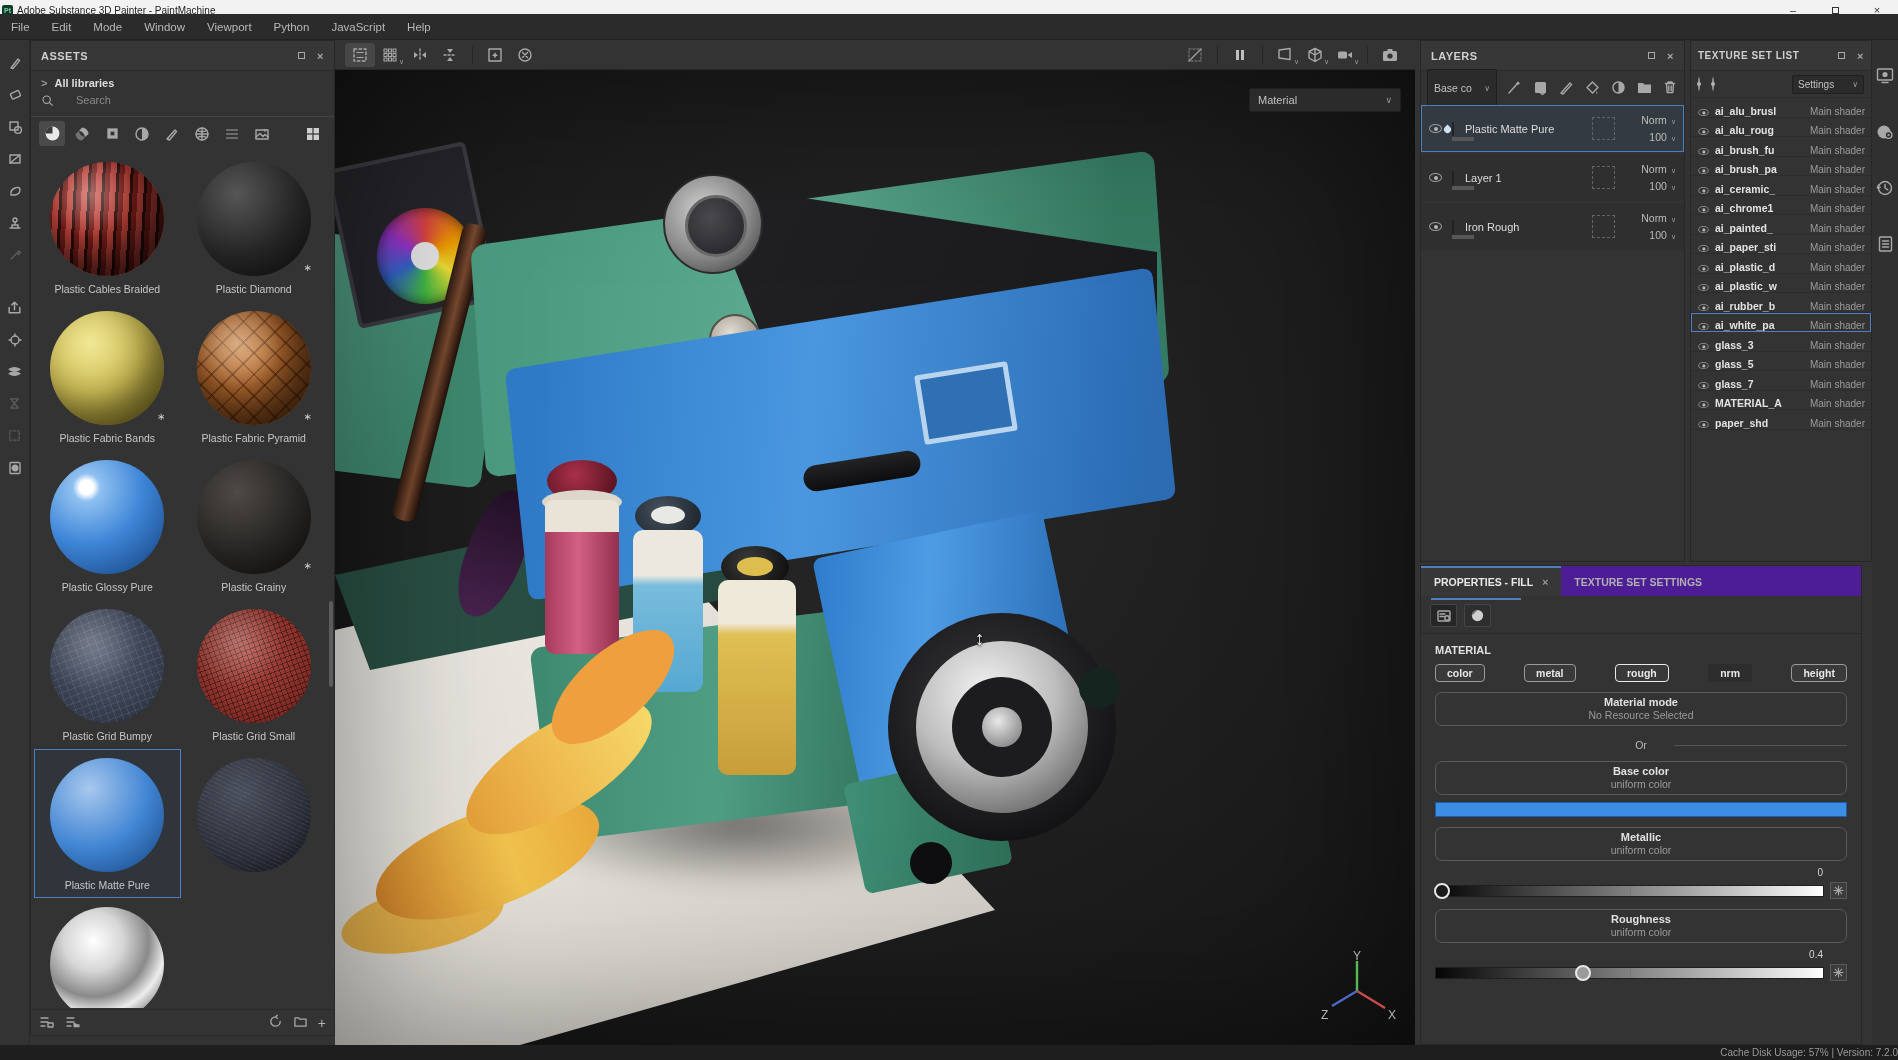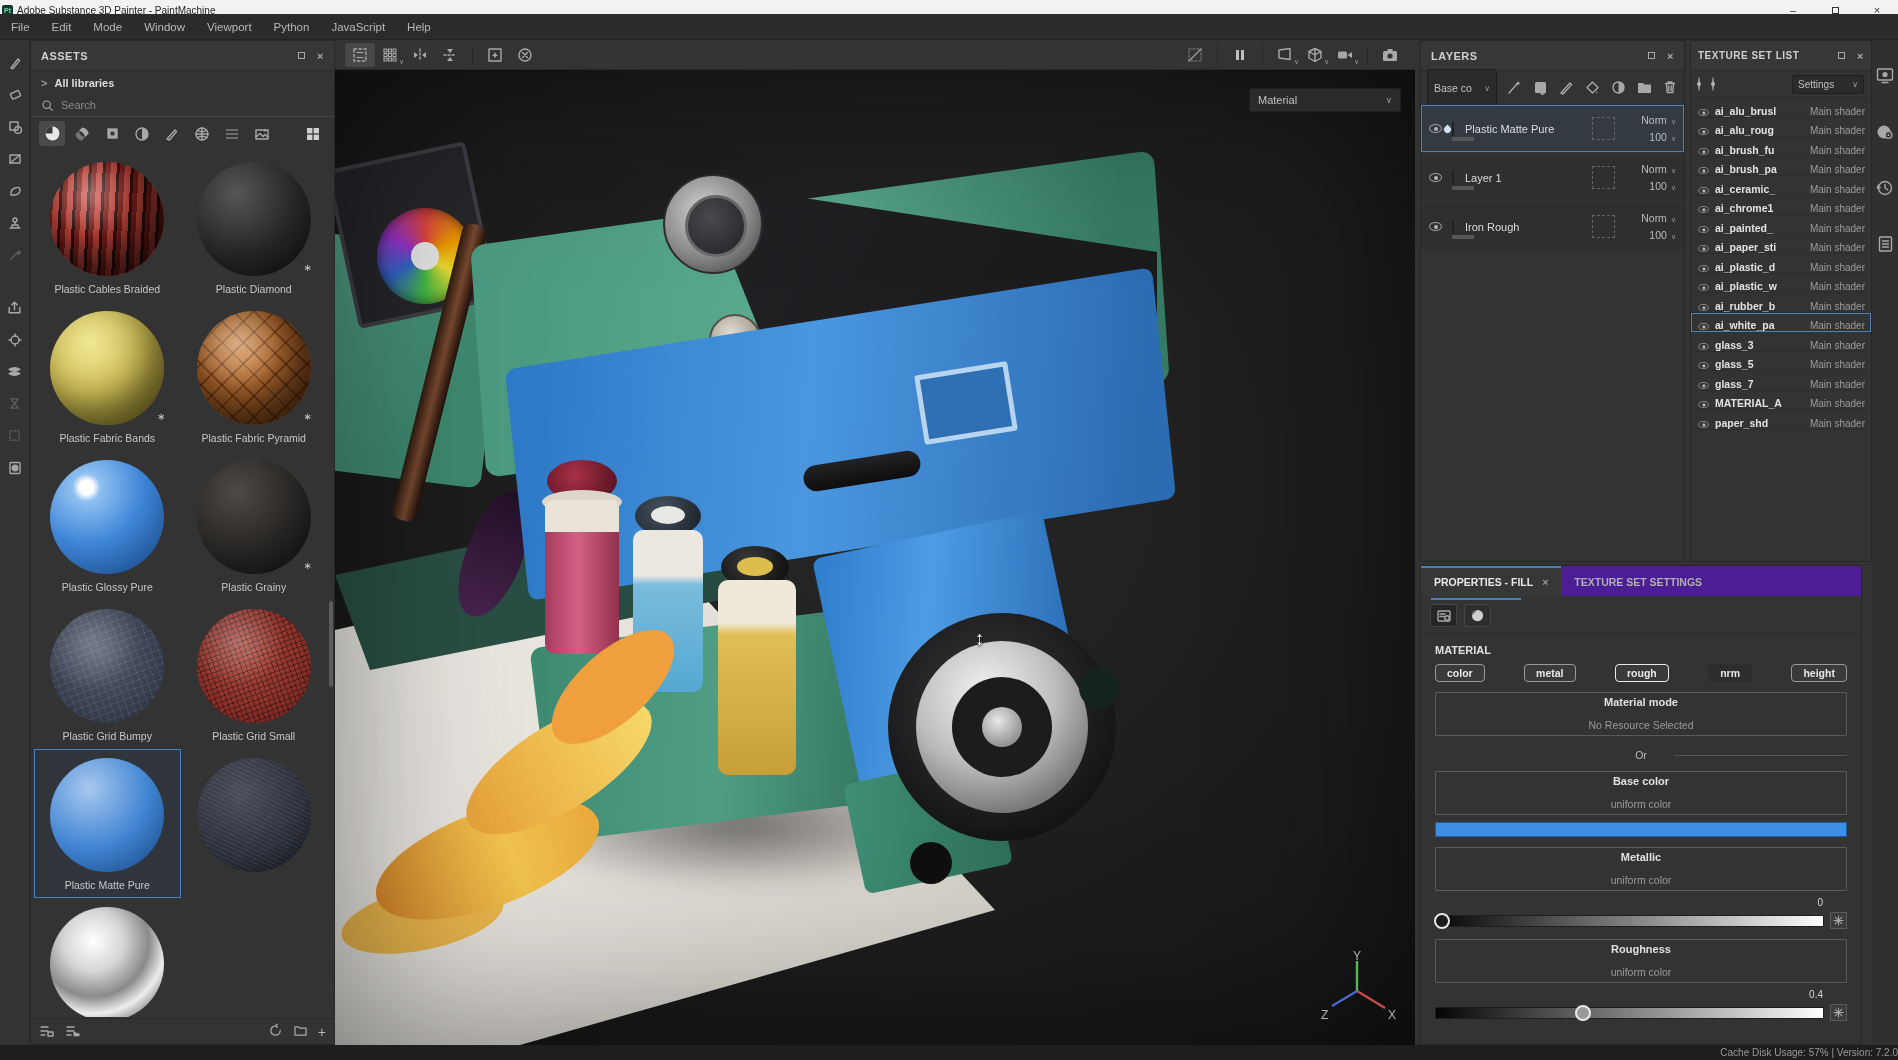--- a/index.html
+++ b/index.html
@@ -24,23 +24,23 @@
 .tsi{width:17px;height:17px;display:flex;align-items:center;justify-content:center}
 .svgi{stroke:#a8a8a8;fill:none;stroke-width:1.4;stroke-linecap:round;stroke-linejoin:round}
 .dim .svgi{stroke:#5d5d5d}
 .gap8{height:6px}
 
 .panel{position:absolute;background:#333;border:1px solid #272727}
 .phead{height:30px;display:flex;align-items:center;background:#373737;border-bottom:1px solid #2a2a2a;padding:0 10px;font-size:11px;font-weight:bold;color:#cfcfcf;letter-spacing:.5px}
 .phead .sp{flex:1}
 .wico{color:#a8a8a8;margin-left:12px;font-size:11px;display:flex;align-items:center}
 
-#assets{left:30px;top:0;width:305px;bottom:0}
+#assets{left:30px;top:0;width:305px;bottom:9px}
 .libraryrow{height:23px;display:flex;align-items:center;padding:0 10px;font-weight:bold;color:#ddd;gap:7px;font-size:11px}
-.searchrow{height:23px;display:flex;align-items:center;padding:0 10px;gap:7px;border-bottom:1px solid #444;margin:0 0 0 0}
+.searchrow{height:23px;display:flex;align-items:flex-start;padding:0 10px;gap:22px;border-bottom:1px solid #444;margin:0 0 0 0}
 .searchrow input{background:transparent;border:none;outline:none;color:#bbb;font-size:11px;width:200px;font-family:"Liberation Sans",sans-serif}
 .searchrow input::placeholder{color:#8a8a8a}
 .filterbar{height:33px;display:flex;align-items:center;padding:0 8px;gap:4px}
 .fbtn{width:26px;height:25px;display:flex;align-items:center;justify-content:center;border-radius:3px}
 .fbtn.sel{background:#4a4a4a}
 .fbtn:last-child{margin-left:auto}
 .mgrid{position:absolute;left:3px;right:7px;top:112px;bottom:27px;overflow:hidden;display:flex;flex-wrap:wrap;align-content:flex-start}
 .mcell{width:50%;height:149px;display:flex;flex-direction:column;align-items:center;padding-top:8px;position:relative;border:1px solid transparent}
 .mcell.selected{border-color:#4d80bf;background:#30353c}
 .sphere{width:114px;height:114px;border-radius:50%;position:relative;flex:none}
@@ -162,23 +162,23 @@
 .ptab .x{margin-left:9px;color:#999}
 .tabline{height:2px;width:90px;background:#4d80bf;margin:2px 0 0 10px}
 .propicons{display:flex;gap:7px;padding:4px 9px 6px;border-bottom:1px solid #2a2a2a}
 .pib{width:27px;height:23px;display:flex;align-items:center;justify-content:center;background:#2e2e2e;border:1px solid #454545;border-radius:2px}
 .pib.sel{background:#262626}
 .psection{font-weight:bold;font-size:11px;color:#e0e0e0;margin:10px 14px 2px}
 .chips{display:flex;justify-content:space-between;margin:8px 14px 4px}
 .chip{border:1px solid #9a9a9a;border-radius:4px;padding:2px 11px;font-size:10.5px;font-weight:bold;color:#e8e8e8;background:#3a3a3a}
 .chip.c-rough{border-color:#eaeaea}
 .chip.c-nrm{border-color:transparent;background:#2d2d2d}
-.pbox{border:1px solid #5a5a5a;border-radius:1px;text-align:center;padding:3px 0 4px;margin:10px 14px 0}
+.pbox{border:1px solid #5a5a5a;border-radius:7px;text-align:center;padding:3px 0 4px;margin:10px 14px 0}
 .pbox .t{font-weight:bold;font-size:11px;color:#e0e0e0}
-.pbox .s{font-size:10.5px;color:#9a9a9a;margin-top:11px}
+.pbox .s{font-size:10.5px;color:#9a9a9a;margin-top:1px}
 .ordiv{position:relative;text-align:center;margin:13px 14px 2px;font-size:10.5px;color:#bbb}
 .ordiv::after{content:"";position:absolute;right:0;top:50%;width:42%;border-top:1px solid #555}
 .swatch{margin:7px 14px 0;height:15px;background:#3c8de4;border:1px solid #1c5ca8}
 .sliderrow{display:flex;align-items:center;margin:4px 14px 0;gap:6px}
 .slidertrack{flex:1;height:12px;border:1px solid #1f1f1f;background:linear-gradient(90deg,#050505,#fdfdfd);position:relative}
 .slidertrack::after{content:"";position:absolute;left:50%;top:0;bottom:0;border-left:1px solid #777}
 .sliderhandle{position:absolute;top:-3px;width:16px;height:16px;border-radius:50%;background:#1a1a1a;border:2px solid #e8e8e8}
 .sliderhandle.lt{background:#9a9a9a}
 .sliderbtn{width:17px;height:17px;background:#3c3c3c;border:1px solid #5a5a5a;display:flex;align-items:center;justify-content:center}
 .valrow{text-align:right;margin:6px 38px 0 0;font-size:10px;color:#d5d5d5;height:11px}

